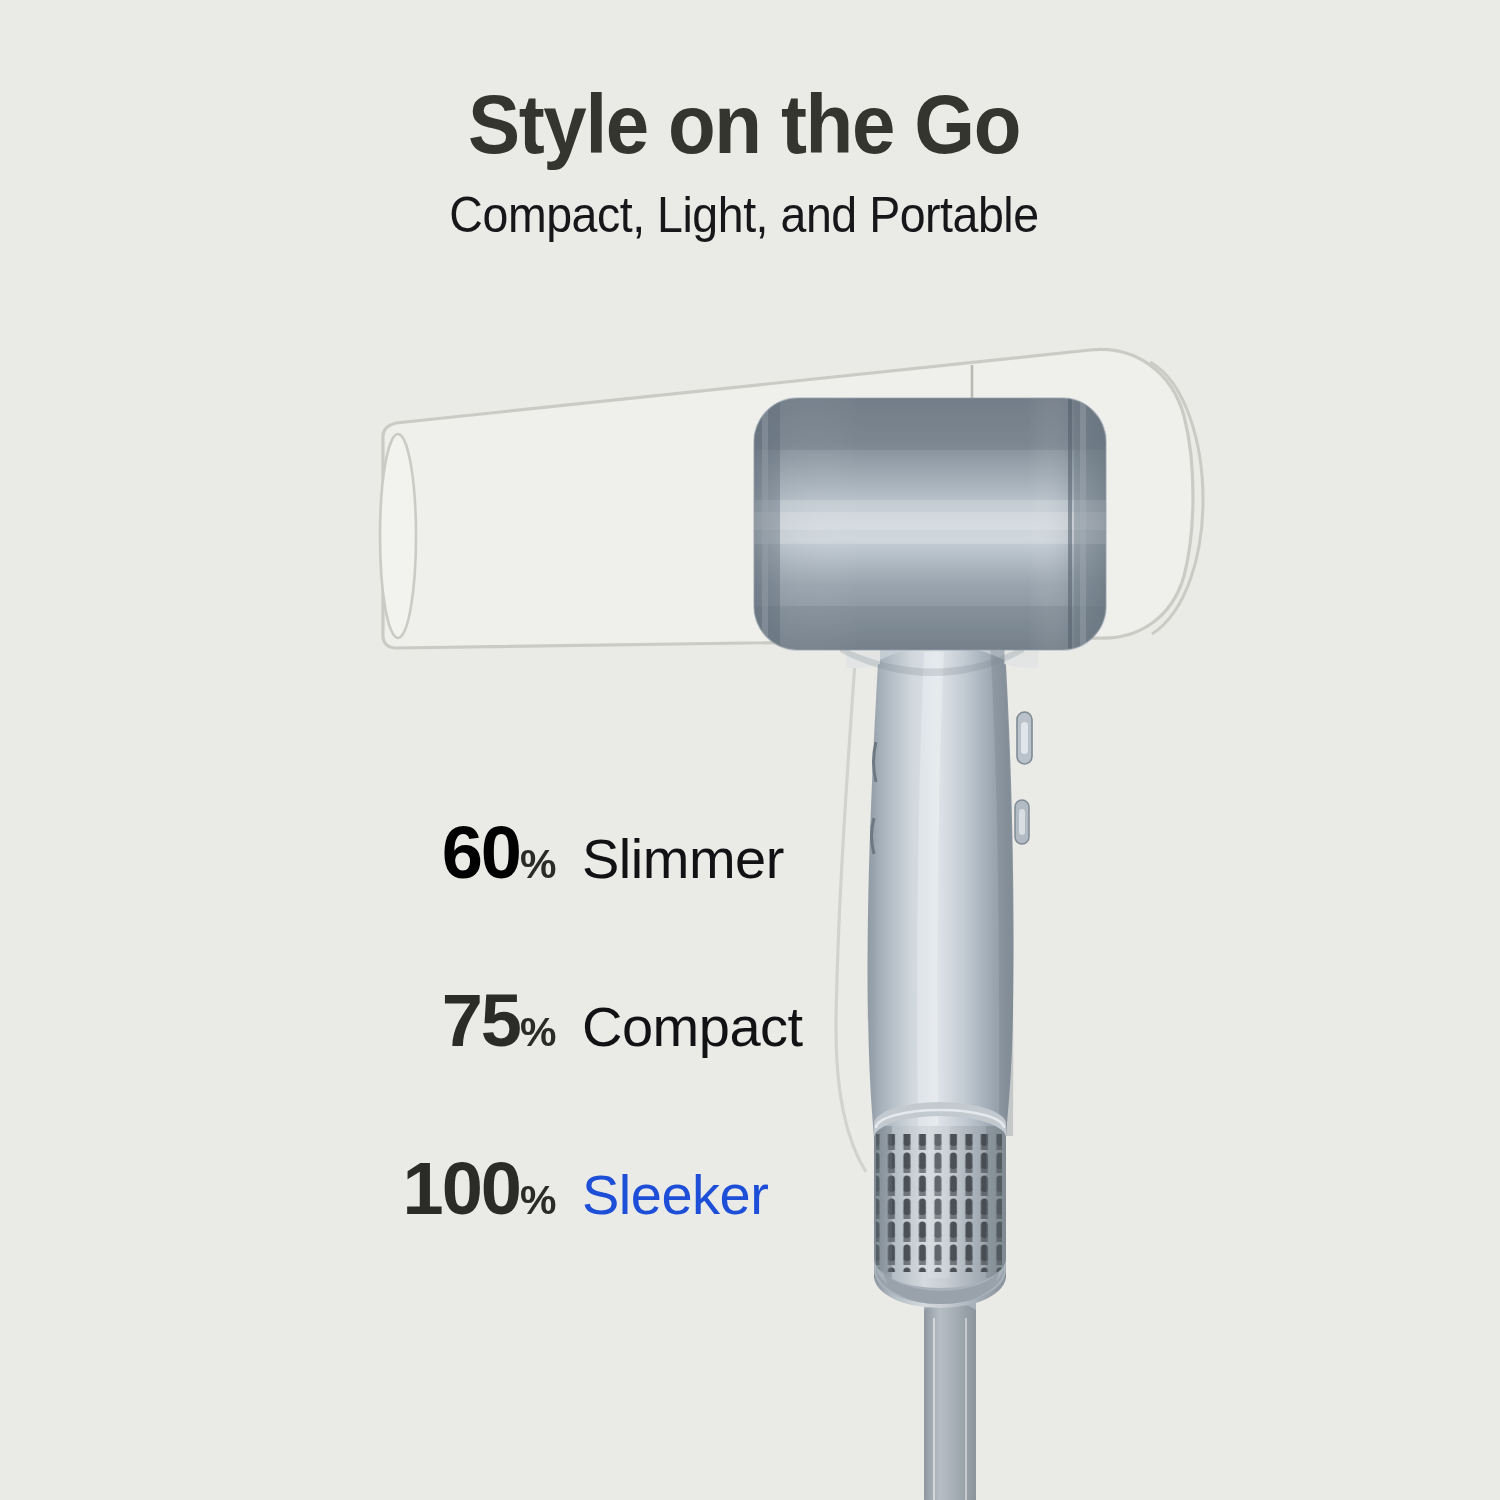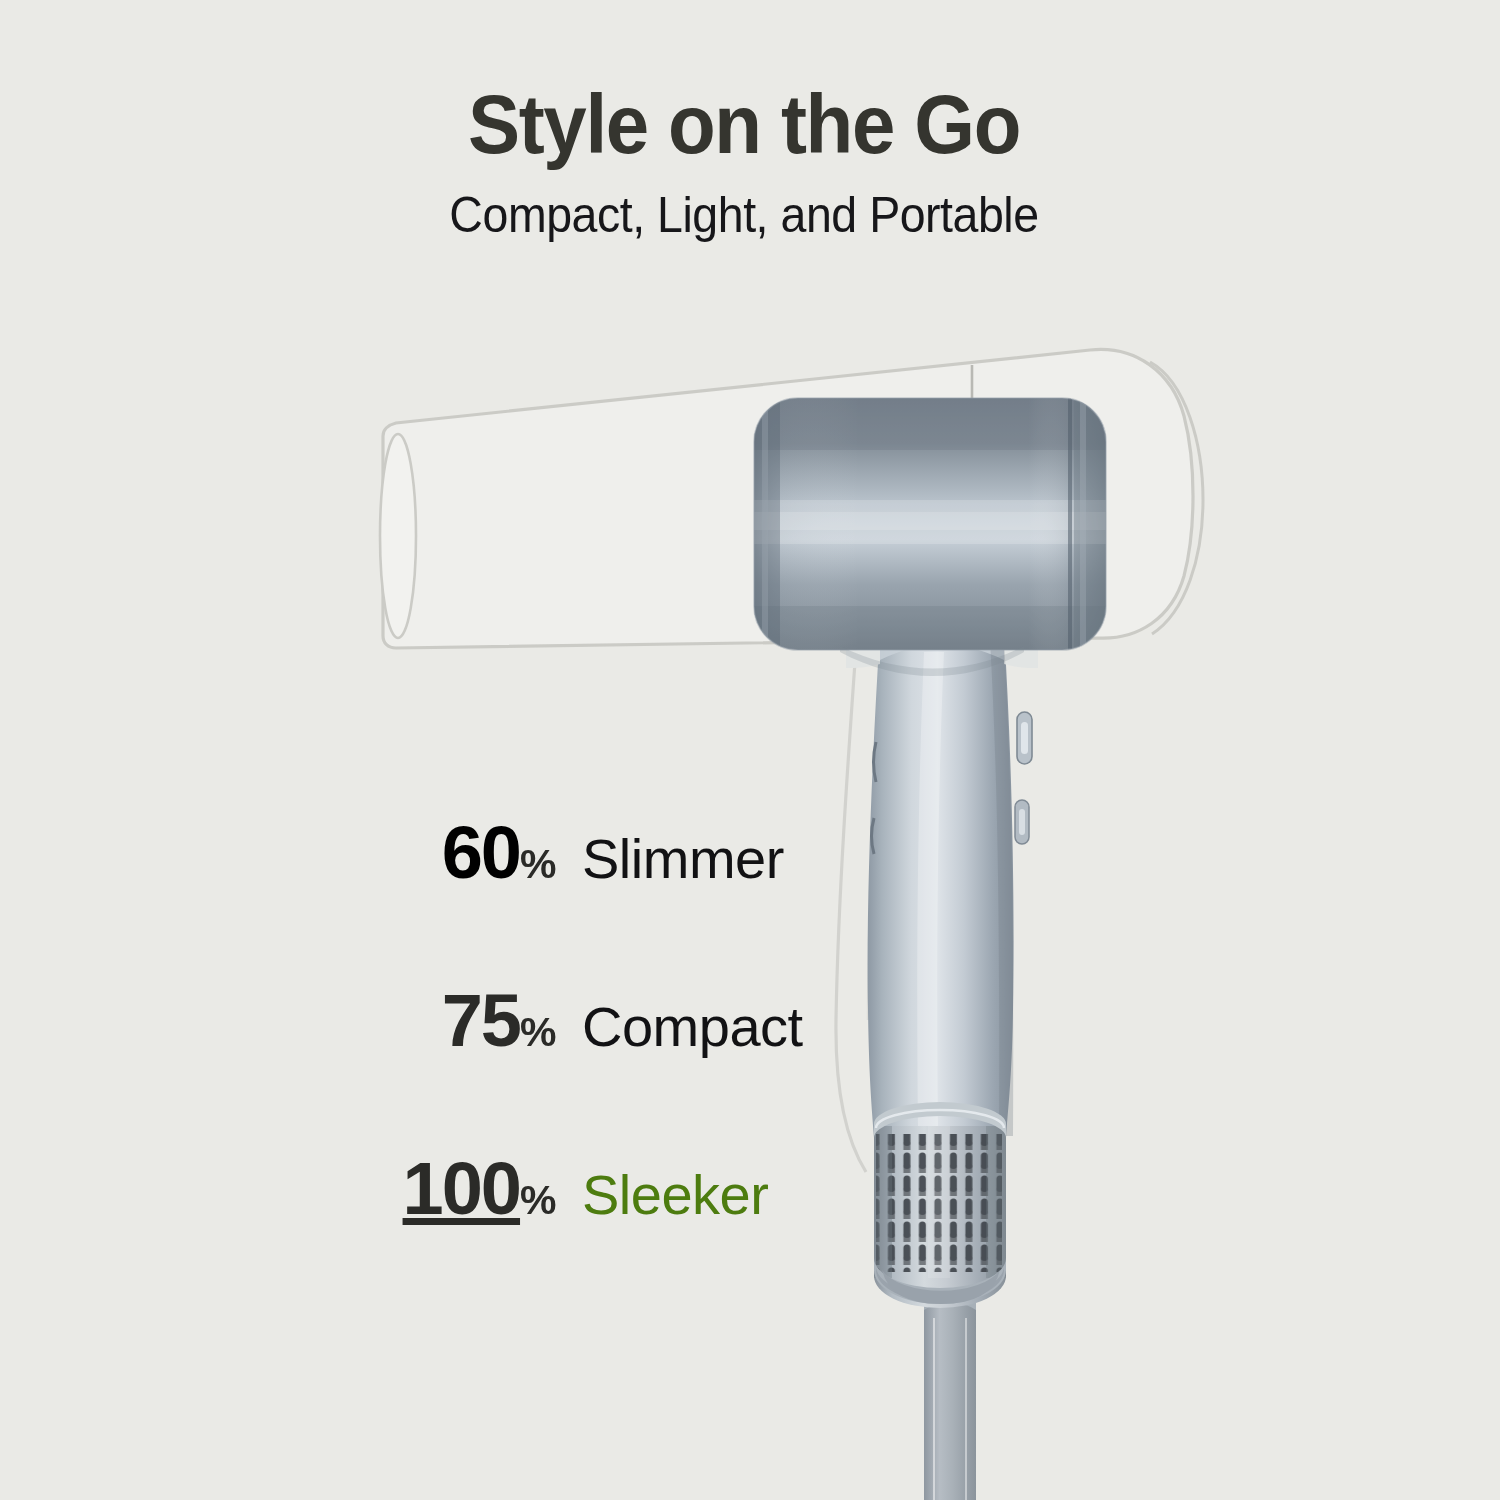--- a/index.html
+++ b/index.html
@@ -299,20 +299,20 @@
 
     <div class="stat-row">
       <div class="stat-num-wrap">
         <span class="stat-num" style="color: rgb(43, 43, 40);">75</span><span class="stat-pct" style="color: rgb(43, 43, 40);">%</span>
       </div>
       <div class="stat-label" style="color: rgb(18, 18, 20);">Compact</div>
     </div>
 
     <div class="stat-row">
       <div class="stat-num-wrap">
-        <span class="stat-num" style="color: rgb(43, 43, 40); text-decoration: underline;">100</span><span class="stat-pct" style="color: rgb(43, 43, 40);">%</span>
+        <span class="stat-num" style="color: rgb(43, 43, 40);">100</span><span class="stat-pct" style="color: rgb(43, 43, 40);">%</span>
       </div>
-      <div class="stat-label" style="color: #4d7c0f;">Sleeker</div>
+      <div class="stat-label" style="color: #1d4ed8;">Sleeker</div>
     </div>
 
   </div>
 
 </div>
 
 </body></html>

